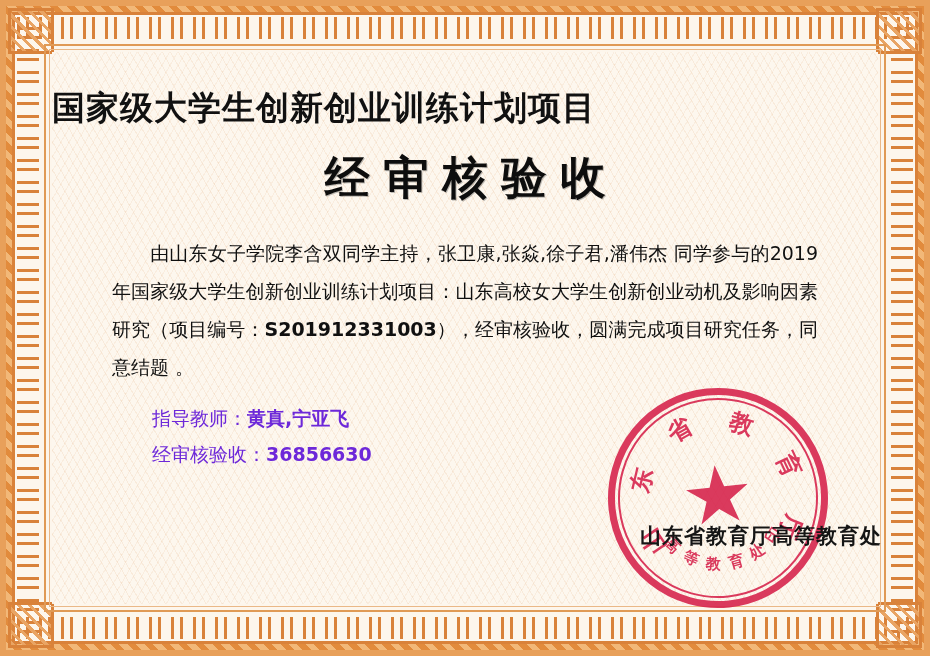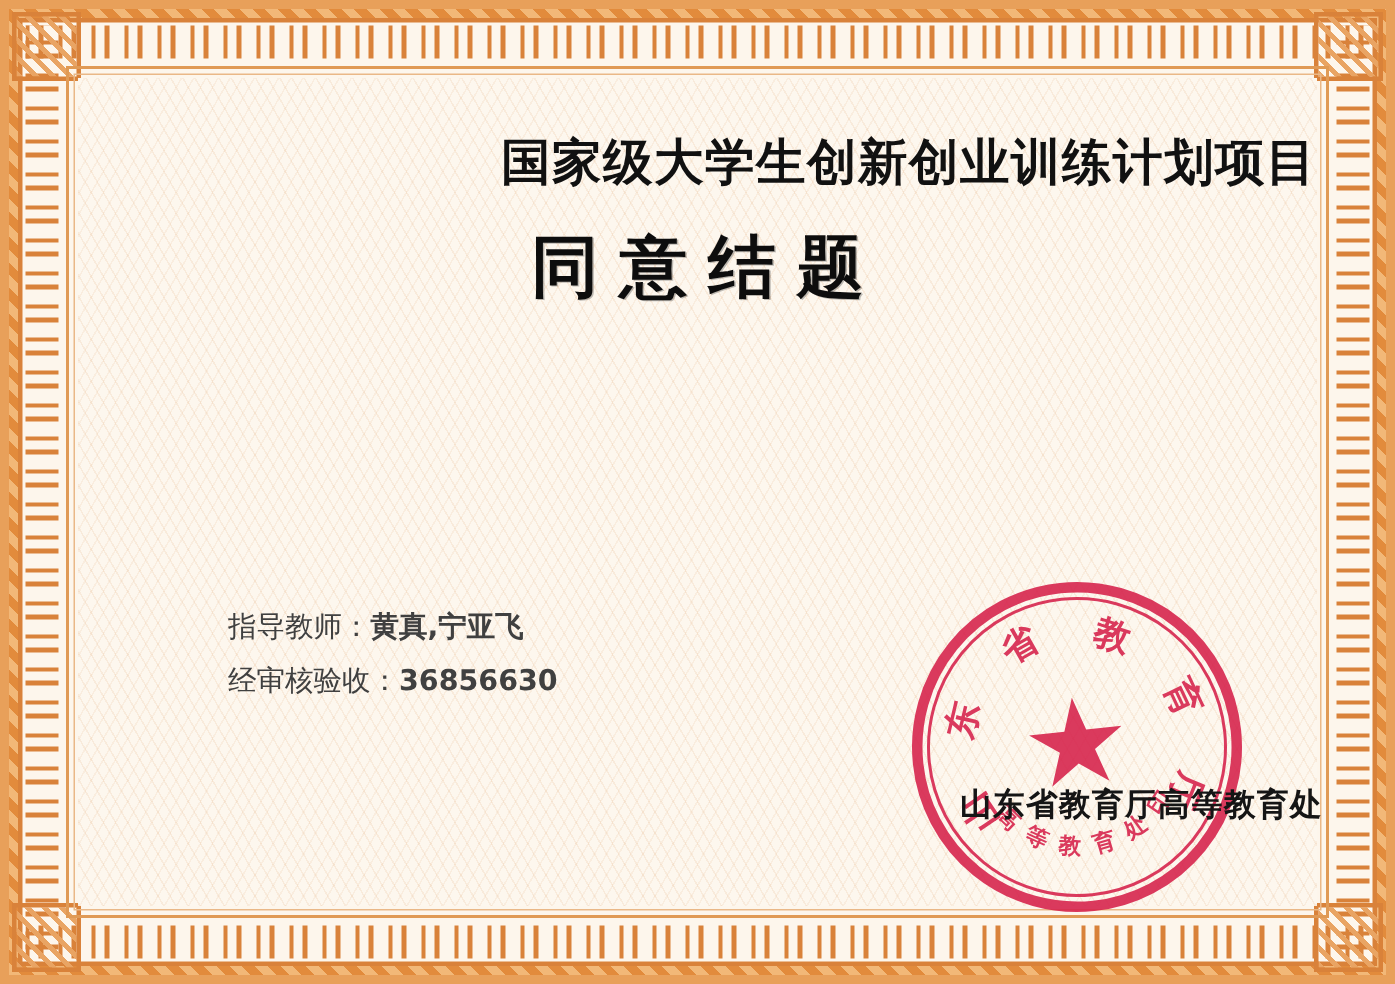--- a/index.html
+++ b/index.html
@@ -121,21 +121,21 @@
   
   .content {
     position: absolute;
     left: 52px; top: 52px;
     width: 826px; height: 552px;
   }
   .title-main {
     position: absolute;
     left: 0; top: 34px;
     width: 826px;
-    text-align: right;
+    text-align: left;
     font-size: 33px;
     font-weight: bold;
     letter-spacing: 1px;
     color: #111111;
     font-family: "DejaVu Sans", "Liberation Sans", sans-serif;
   }
   .title-sub {
     position: absolute;
     left: 0; top: 96px;
     width: 826px;
@@ -159,21 +159,21 @@
     font-family: "DejaVu Sans", "Liberation Sans", sans-serif;
   }
   .body-text .indent { display: inline-block; width: 38px; }
   .body-text b { font-weight: bold; }
 
   .sign-block {
     position: absolute;
     left: 100px; top: 348px;
     font-size: 19px;
     line-height: 36px;
-    color: #404040;
+    color: #6d28d9;
   }
   .sign-row { white-space: nowrap; }
   .sign-row .val { font-weight: bold; }
 
   
   .seal {
     position: absolute;
     left: 556px; top: 336px;
     width: 220px; height: 220px;
     opacity: 0.88;
@@ -260,22 +260,25 @@
   <div class="corner bl"></div>
   <div class="corner br"></div>
   <div class="paper"></div>
   <div class="border-inner-line"></div>
   <div class="border-inner-line2"></div>
 
   <div class="content">
 
     <div class="title-main">国家级大学生创新创业训练计划项目</div>
 
-    <div class="title-sub">同意结题</div>
-
+    <div class="title-sub">经审核验收</div>
+
+    <div class="body-text">
+      <span class="indent"></span><span>由山东女子学院李含双同学主持，张卫康,张焱,徐子君,潘伟杰 同学参与的2019年国家级大学生创新创业训练计划项目：山东高校女大学生创新创业动机及影响因素研究（项目编号：</span><b>S201912331003</b><span>），经审核验收，圆满完成项目研究任务，同意结题 。</span>
+    </div>
 
     <div class="sign-block">
       <div class="sign-row">
         <span>指导教师：</span><span class="val">黄真,宁亚飞</span>
       </div>
       <div class="sign-row">
         <span>经审核验收：</span><span class="val">36856630</span>
       </div>
     </div>
 

